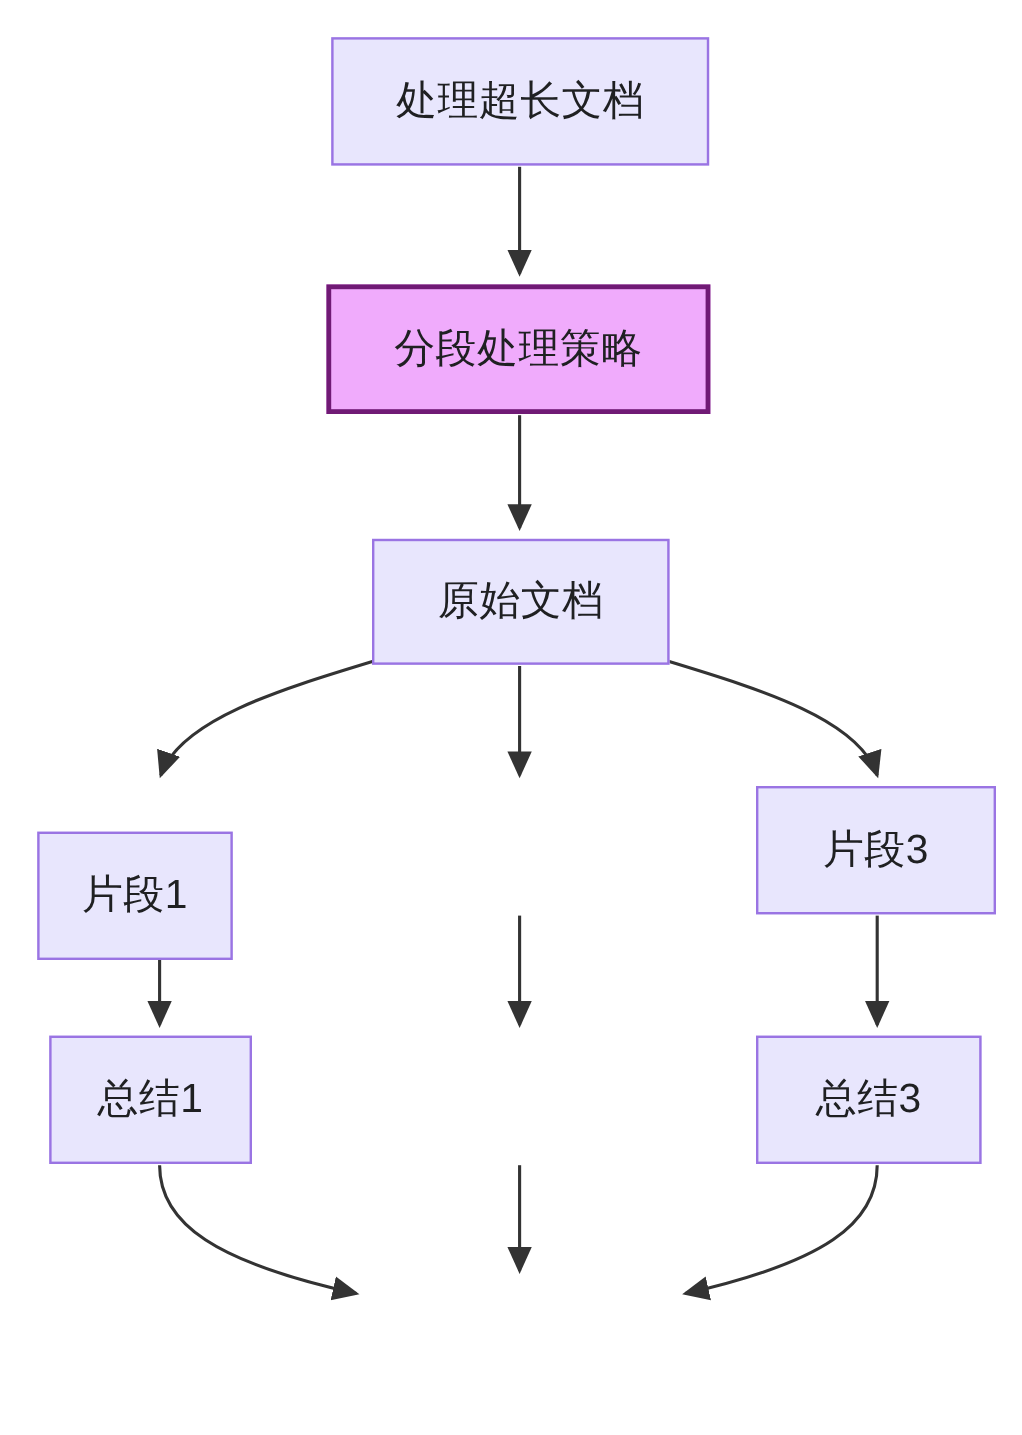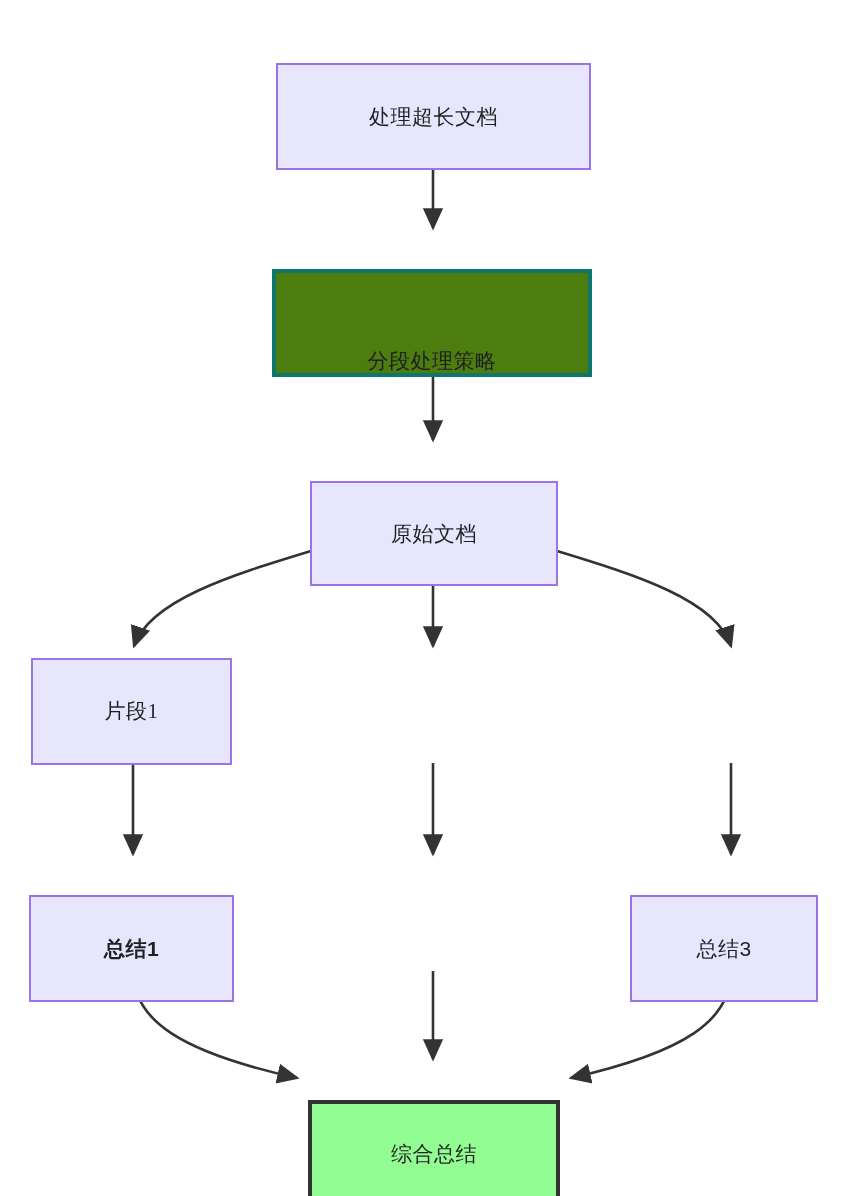--- a/index.html
+++ b/index.html
@@ -28,33 +28,31 @@
   }
   .node {
     position: absolute;
     box-sizing: border-box;
     display: flex;
     align-items: center;
     justify-content: center;
     text-align: center;
     line-height: 1.2;
     color: #1f2022;
-    font-size: 21px;
+    font-size: 34px;
     letter-spacing: 0.5px;
     z-index: 2;
-    margin-top: 32px;
   }
   .node-plain {
     background: #e8e6fd;
     border: 2px solid #9a74e3;
   }
   .node-emph {
-    background: #4d7c0f;
-    border: 4px solid #0f766e;
-    align-items: flex-end;
+    background: #f0abfc;
+    border: 4px solid #701a75;
   }
   .node-final {
     background: #92fd92;
     border: 4px solid #333333;
   }
   .node-label {
     display: block;
     white-space: nowrap;
   }
 </style>
@@ -98,32 +96,32 @@
   </div>
 
   <div class="node node-emph" style="left:272px; top:237px; width:320px; height:108px;">
     <span class="node-label">分段处理策略</span>
   </div>
 
   <div class="node node-plain" style="left:310px; top:449px; width:248px; height:105px;">
     <span class="node-label">原始文档</span>
   </div>
 
-  <div class="node node-plain" style="left:31px; top:626px; width:201px; height:107px;font-family:Liberation Serif, serif;">
+  <div class="node node-plain" style="left:31px; top:693px; width:163px; height:107px;">
     <span class="node-label">片段1</span>
   </div>
 
 
+  <div class="node node-plain" style="left:630px; top:655px; width:200px; height:107px;">
+    <span class="node-label">片段3</span>
+  </div>
 
-  <div class="node node-plain" style="left:29px; top:863px; width:205px; height:107px;font-weight:bold;">
+  <div class="node node-plain" style="left:41px; top:863px; width:169px; height:107px;">
     <span class="node-label">总结1</span>
   </div>
 
 
   <div class="node node-plain" style="left:630px; top:863px; width:188px; height:107px;">
     <span class="node-label">总结3</span>
   </div>
 
-  <div class="node node-final" style="left:308px; top:1068px; width:252px; height:108px;">
-    <span class="node-label">综合总结</span>
-  </div>
 
 </div>
 
 </body></html>

